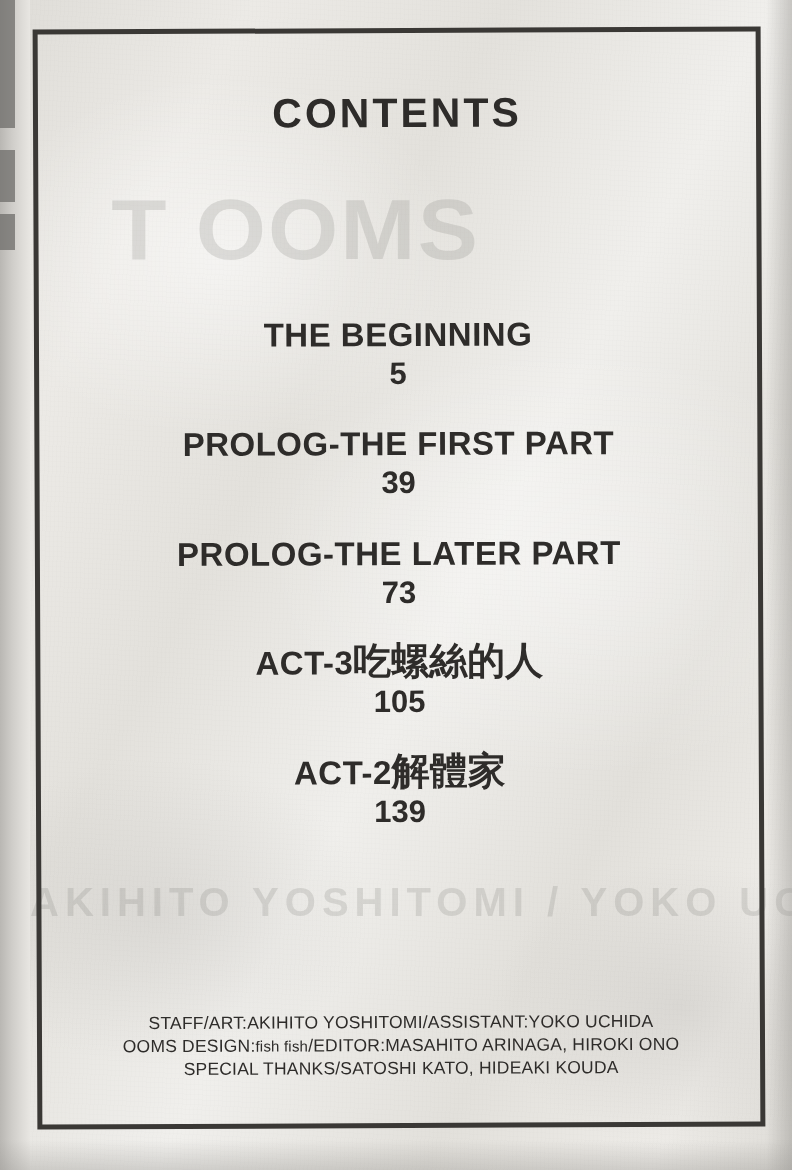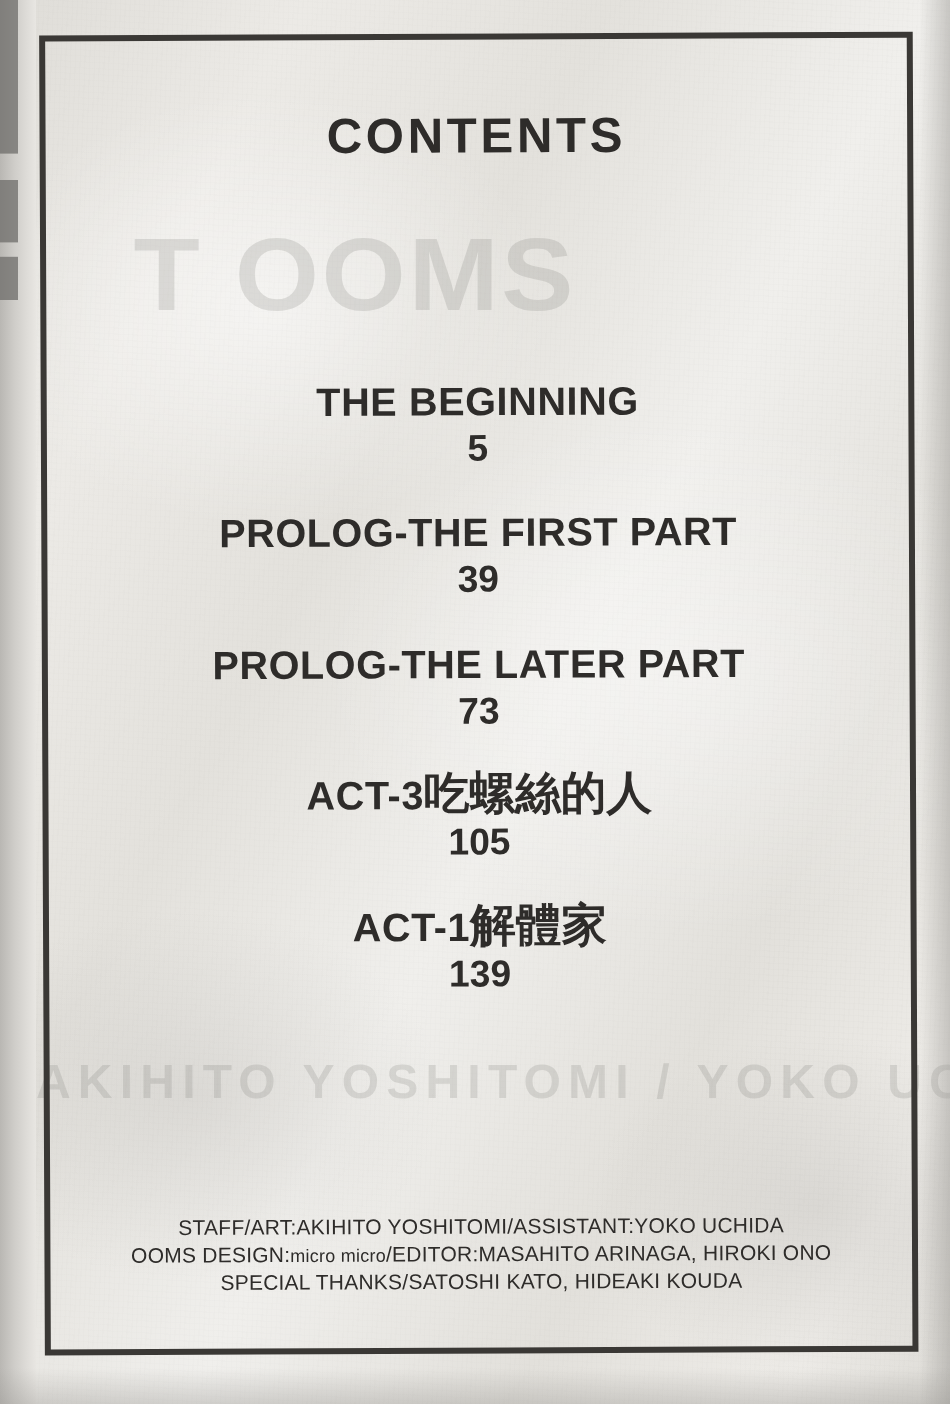--- a/index.html
+++ b/index.html
@@ -203,29 +203,29 @@
         <div class="title"><span>PROLOG-THE LATER PART</span><span class="cjk"></span></div>
         <div class="page-num">73</div>
       </div>
 
       <div class="toc-entry">
         <div class="title"><span>ACT-3</span><span class="cjk">吃螺絲的人</span></div>
         <div class="page-num">105</div>
       </div>
 
       <div class="toc-entry">
-        <div class="title"><span>ACT-1</span><span class="cjk">解體家</span></div>
+        <div class="title"><span>ACT-2</span><span class="cjk">解體家</span></div>
         <div class="page-num">139</div>
       </div>
 
     </div>
 
     <div class="credits">
       <div class="line">STAFF/ART:AKIHITO YOSHITOMI/ASSISTANT:YOKO UCHIDA</div>
-      <div class="line"><span>OOMS DESIGN:</span><span class="small">micro micro</span><span>/EDITOR:MASAHITO ARINAGA, HIROKI ONO</span></div>
+      <div class="line"><span>OOMS DESIGN:</span><span class="small">fish fish</span><span>/EDITOR:MASAHITO ARINAGA, HIROKI ONO</span></div>
       <div class="line">SPECIAL THANKS/SATOSHI KATO, HIDEAKI KOUDA</div>
     </div>
 
   </div>
 
   <div class="edge-shadow-right"></div>
   <div class="edge-shadow-bottom"></div>
 </div>
 
 </body></html>

